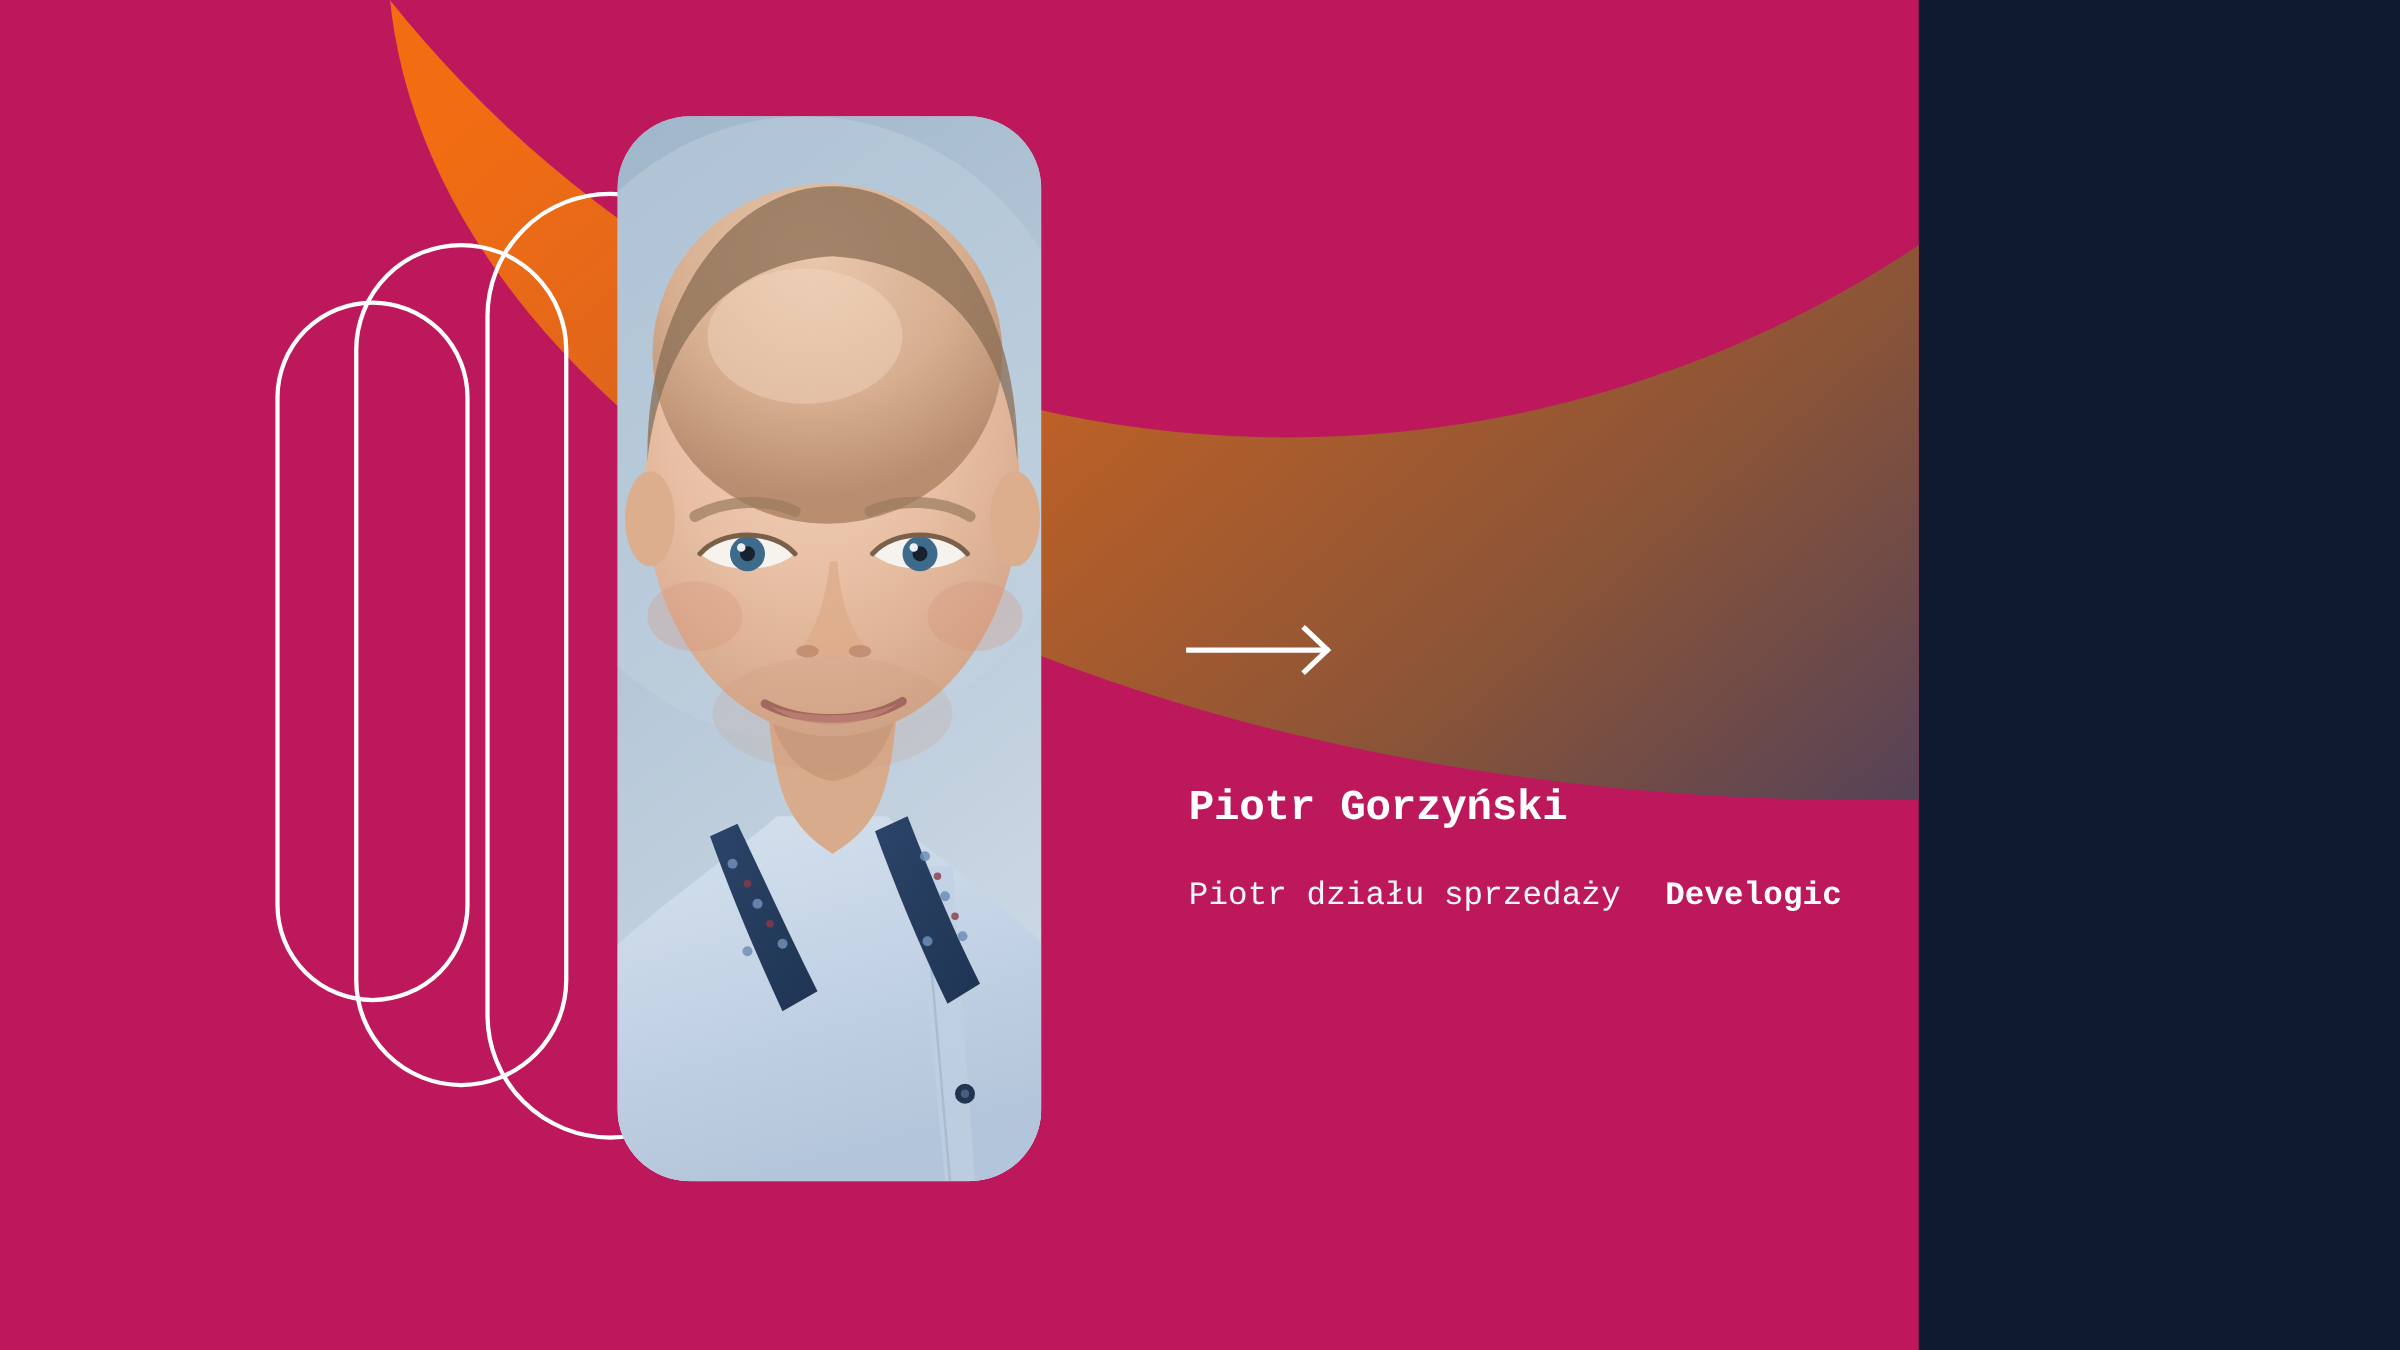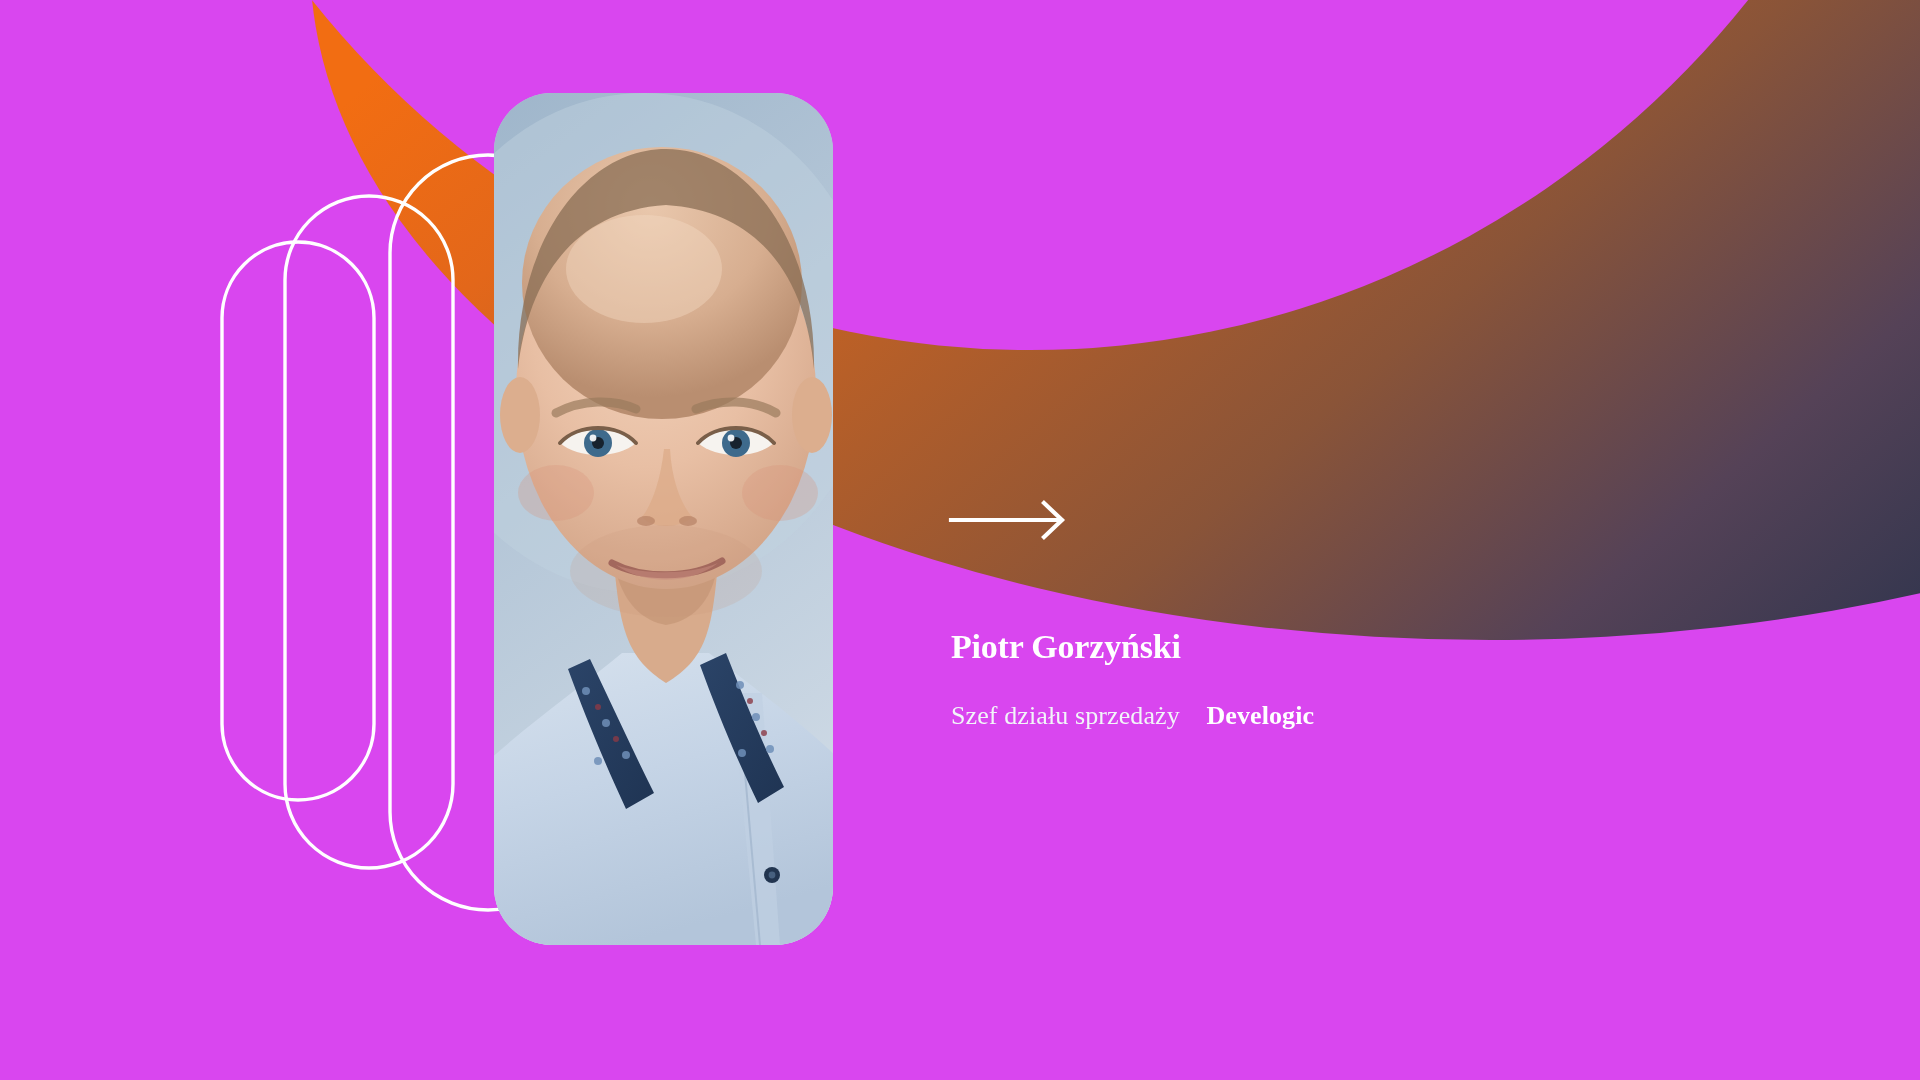--- a/index.html
+++ b/index.html
@@ -2,25 +2,25 @@
 <html><head>
 <meta charset="utf-8">
 <style>
   html, body {
     margin: 0;
     padding: 0;
     background: #0f1a2e;
   }
   #stage {
     position: relative;
-    width: 1920px;
+    width: 1535px;
     height: 1080px;
     overflow: hidden;
-    background: #d946ef;
-    font-family: Liberation Serif, serif;
+    background: #be185d;
+    font-family: Liberation Mono, monospace;
     -webkit-font-smoothing: antialiased;
   }
 
   
   #swoosh {
     position: absolute;
     left: 0; top: 0;
     width: 1920px; height: 1080px;
     pointer-events: none;
   }
@@ -268,16 +268,16 @@
 
   <svg id="arrow-icon" viewBox="0 0 122 44" aria-hidden="true">
     <g stroke="#ffffff" stroke-width="4.2" fill="none" stroke-linecap="square" stroke-linejoin="miter">
       <line x1="3" y1="22" x2="113" y2="22"></line>
       <polyline points="96,5 114,22 96,39"></polyline>
     </g>
   </svg>
 
   <div id="speaker-text">
     <div id="speaker-name">Piotr Gorzyński</div>
-    <div id="speaker-role"><span>Szef działu sprzedaży </span><span class="company">Develogic</span></div>
+    <div id="speaker-role"><span>Piotr działu sprzedaży </span><span class="company">Develogic</span></div>
   </div>
 
 </div>
 
 </body></html>

